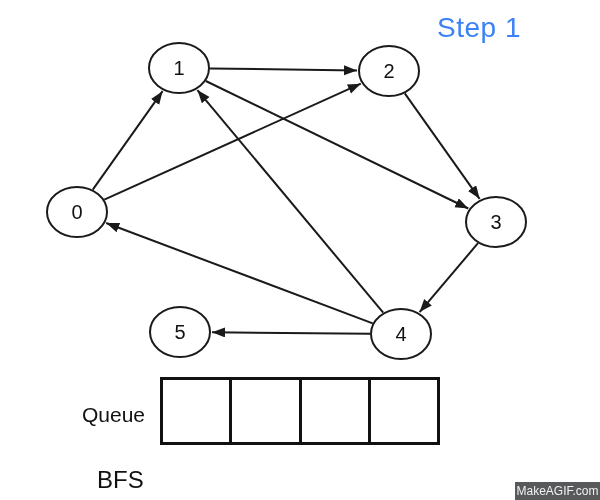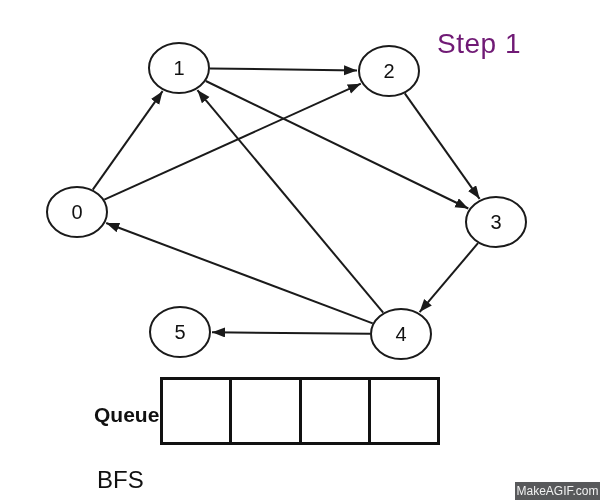--- a/index.html
+++ b/index.html
@@ -19,25 +19,24 @@
   .step-title {
     position: absolute;
     left: 437px;
     top: 12px;
     font-size: 28px;
     letter-spacing: 0.5px;
     font-weight: 500;
   }
   .queue-label {
     position: absolute;
-    left: 94px;
+    left: 82px;
     top: 403px;
     font-size: 21px;
     color: #111111;
-    font-weight: bold;
   }
   .queue-box {
     position: absolute;
     left: 160px;
     top: 377px;
     width: 280px;
     height: 68px;
     box-sizing: border-box;
     border: 3px solid #111111;
     display: flex;
@@ -120,21 +119,21 @@
           <ellipse cx="401" cy="334" rx="30" ry="25" fill="#ffffff" stroke="#1a1a1a" stroke-width="2"></ellipse>
           <text x="401" y="341" text-anchor="middle" class="node-label-text">4</text>
         </g>
         <g>
           <ellipse cx="180" cy="332" rx="30" ry="25" fill="#ffffff" stroke="#1a1a1a" stroke-width="2"></ellipse>
           <text x="180" y="339" text-anchor="middle" class="node-label-text">5</text>
         </g>
       </g>
   </svg>
 
-  <div class="step-title" style="color: #701a75; margin-top: 16px;">Step 1</div>
+  <div class="step-title" style="color: #3b82f6;">Step 1</div>
 
   <span class="queue-label">Queue</span>
   <div class="queue-box" id="queue-box">
       <div class="queue-cell"></div>
       <div class="queue-cell"></div>
       <div class="queue-cell"></div>
       <div class="queue-cell"></div>
     </div>
 
   <div class="bfs-label">BFS</div>

